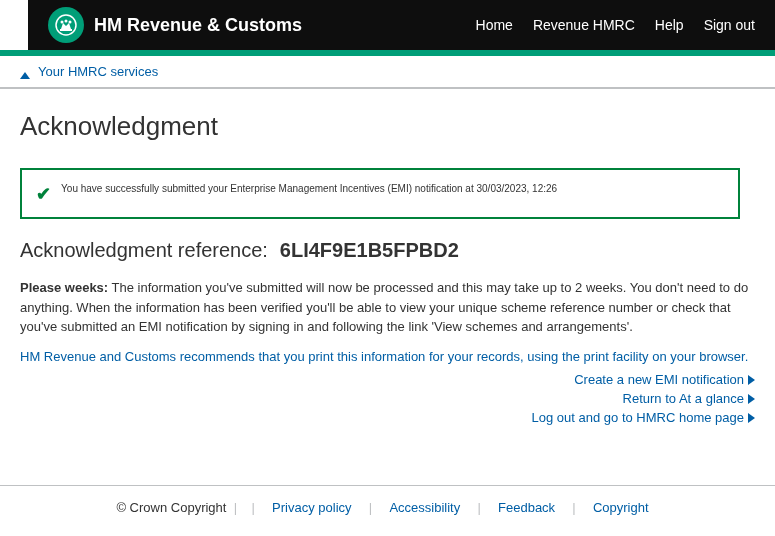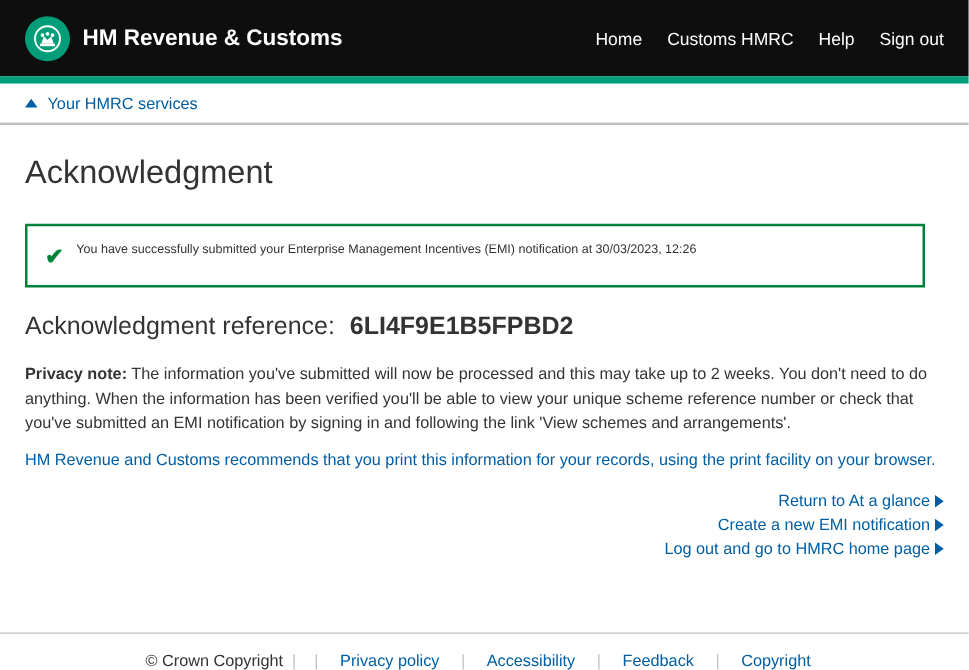--- a/index.html
+++ b/index.html
@@ -5,21 +5,22 @@
     * { margin: 0; padding: 0; box-sizing: border-box; }
     body { font-family: Arial, Helvetica, sans-serif; font-size: 14px; color: #333; background: #fff; width: 775px; min-height: 536px; }
 
     
     .header {
       background: #0e0e0e;
       padding: 0 20px;
       display: flex;
       align-items: center;
       justify-content: space-between;
-      height: 61px;
+      height: 50px;
+      margin-left: 28px;
     }
     .header-logo {
       display: flex;
       align-items: center;
       gap: 10px;
     }
     .hmrc-crown {
       width: 36px;
       height: 36px;
       background: #009e78;
@@ -56,21 +57,21 @@
     
     .services-link {
       padding: 8px 20px;
       background: #fff;
     }
     .services-link a {
       color: #005ea5;
       text-decoration: none;
       font-size: 13px;
       display: flex;
-      align-items: center;
+      align-items: flex-end;
       gap: 4px;
     }
     .arrow-up {
       display: inline-block;
       width: 0;
       height: 0;
       border-left: 5px solid transparent;
       border-right: 5px solid transparent;
       border-bottom: 7px solid #005ea5;
       margin-right: 4px;
@@ -136,21 +137,21 @@
       color: #333;
       margin-bottom: 10px;
       max-width: 750px;
     }
     .note-text strong { font-weight: bold; }
 
     .info-text {
       font-size: 13px;
       color: #005ea5;
       line-height: 1.5;
-      margin-bottom: 16px;
+      margin-bottom: 6px;
       max-width: 750px;
     }
 
     
     .action-links {
       text-align: right;
       margin-bottom: 10px;
     }
     .action-link {
       display: block;
@@ -212,21 +213,21 @@
         <rect x="5" y="15" width="12" height="2" fill="white"></rect>
         <circle cx="7" cy="8" r="1.5" fill="white"></circle>
         <circle cx="11" cy="7" r="1.5" fill="white"></circle>
         <circle cx="15" cy="8" r="1.5" fill="white"></circle>
       </svg>
     </div>
     <span class="header-title">HM Revenue &amp; Customs</span>
   </div>
   <nav class="header-nav">
     <a href="#">Home</a>
-    <a href="#">Customs HMRC</a>
+    <a href="#">Revenue HMRC</a>
     <a href="#">Help</a>
     <a href="#">Sign out</a>
   </nav>
 </header>
 
 <div class="green-bar"></div>
 
 <div class="services-link">
   <a href="#">
     <span class="arrow-up"></span>
@@ -242,33 +243,33 @@
     <span class="tick-icon">✔</span>
     <span class="success-text">You have successfully submitted your Enterprise Management Incentives (EMI) notification at 30/03/2023, 12:26</span>
   </div>
 
   <div class="ack-reference">
     <span class="ack-reference-label">Acknowledgment reference:</span>
     <span class="ack-reference-number">6LI4F9E1B5FPBD2</span>
   </div>
 
   <p class="note-text">
-    <strong>Privacy note:</strong>
+    <strong>Please weeks:</strong>
     <span> The information you've submitted will now be processed and this may take up to 2 weeks. You don't need to do anything. When the information has been verified you'll be able to view your unique scheme reference number or check that you've submitted an EMI notification by signing in and following the link 'View schemes and arrangements'.</span>
   </p>
 
   <p class="info-text">HM Revenue and Customs recommends that you print this information for your records, using the print facility on your browser.</p>
 
   <div class="action-links">
     <a href="#" class="action-link">
-      <span>Return to At a glance</span>
+      <span>Create a new EMI notification</span>
       <span class="chevron-right"></span>
     </a>
     <a href="#" class="action-link">
-      <span>Create a new EMI notification</span>
+      <span>Return to At a glance</span>
       <span class="chevron-right"></span>
     </a>
     <a href="#" class="action-link">
       <span>Log out and go to HMRC home page</span>
       <span class="chevron-right"></span>
     </a>
   </div>
 
 </main>
 

